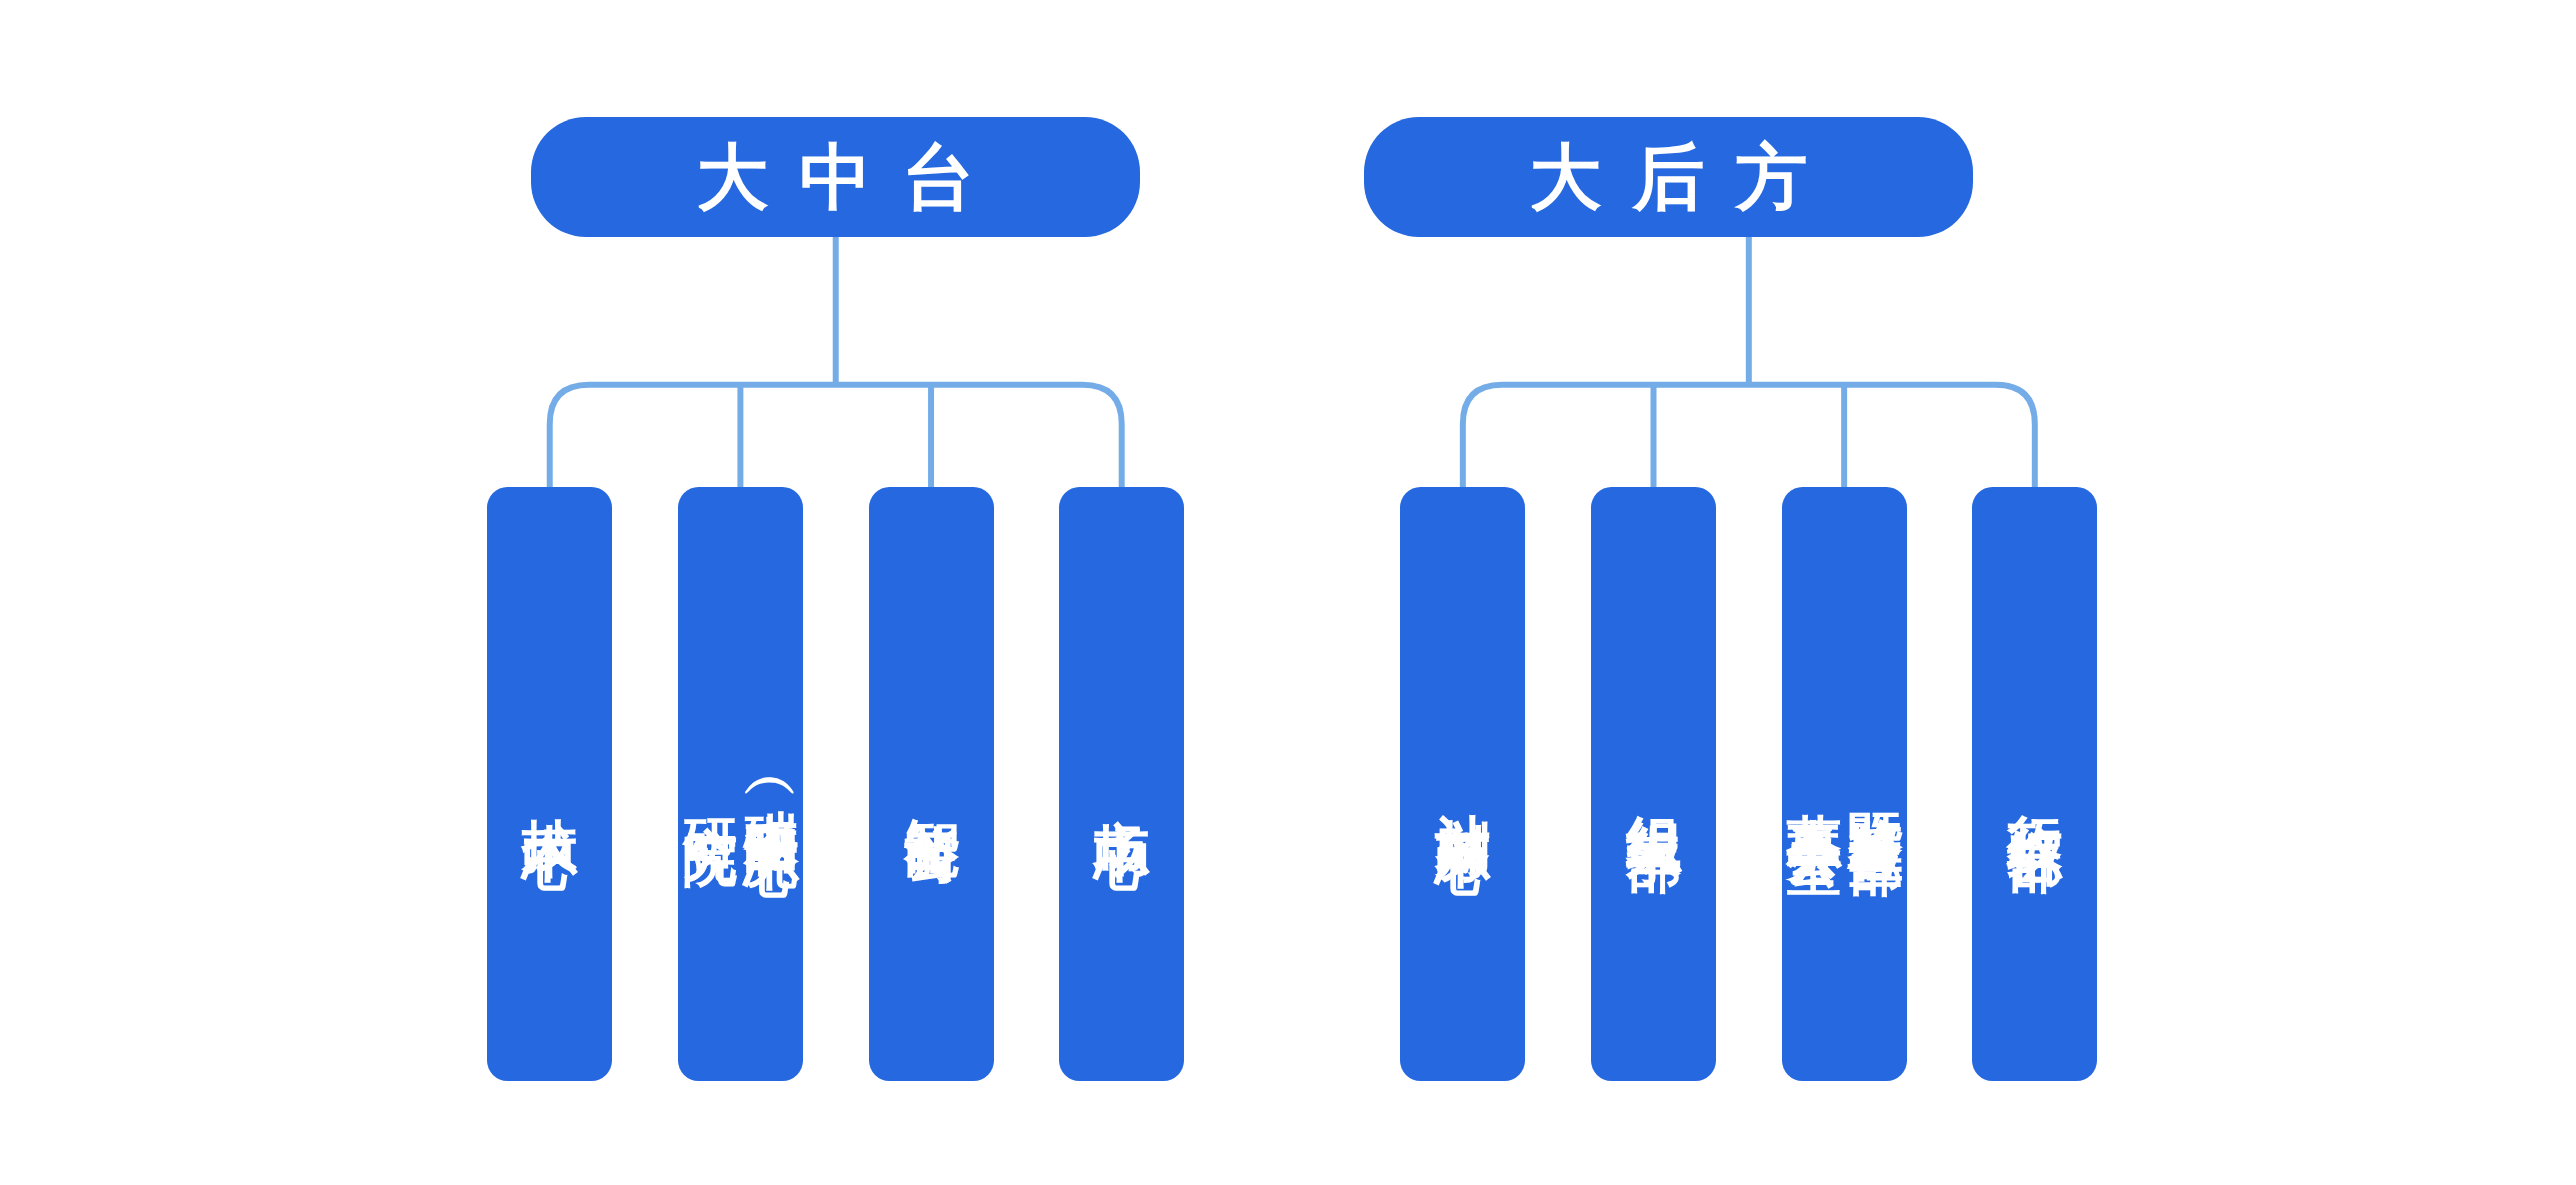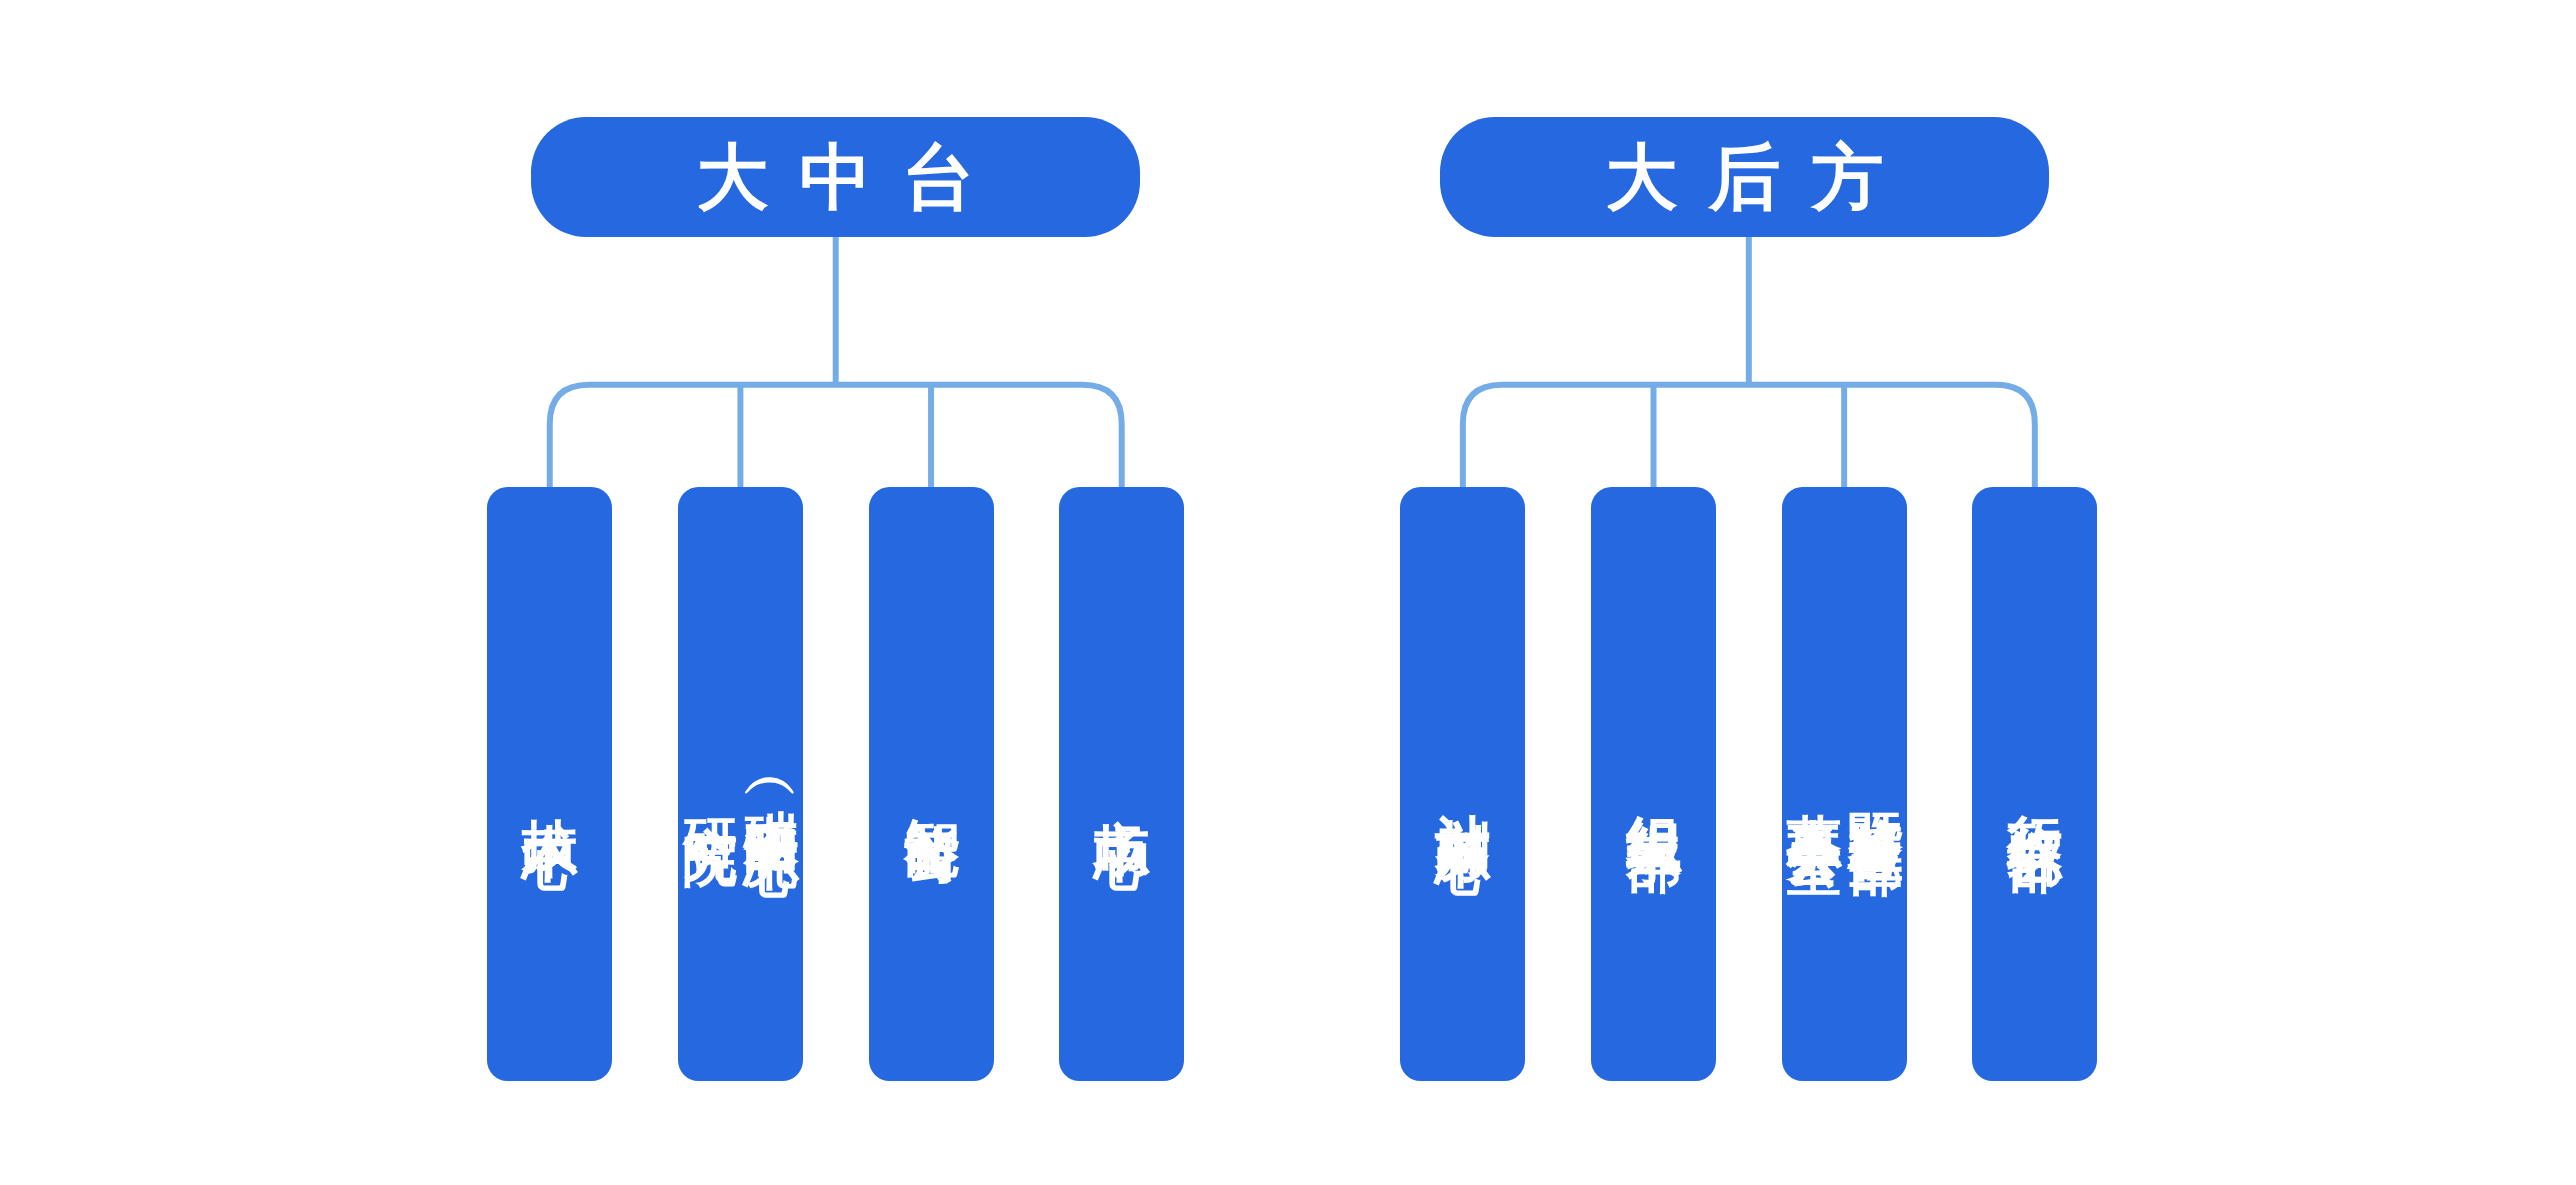--- a/index.html
+++ b/index.html
@@ -80,21 +80,21 @@
     </div>
     <div class="child" style="left:869px">
       <span class="vlabel">智能公司</span>
     </div>
     <div class="child" style="left:1059px">
       <span class="vlabel">市场中心</span>
     </div>
   </section>
 
   <section>
-    <div class="pill" style="left:1440px">
+    <div class="pill" style="left:1364px">
       <span class="label">大后方</span>
     </div>
     <div class="child" style="left:1400px">
       <span class="vlabel">计划财务中心</span>
     </div>
     <div class="child" style="left:1591px">
       <span class="vlabel">组织人事部</span>
     </div>
     <div class="child" style="left:1782px">
       <span class="vlabel">董事会办公室

